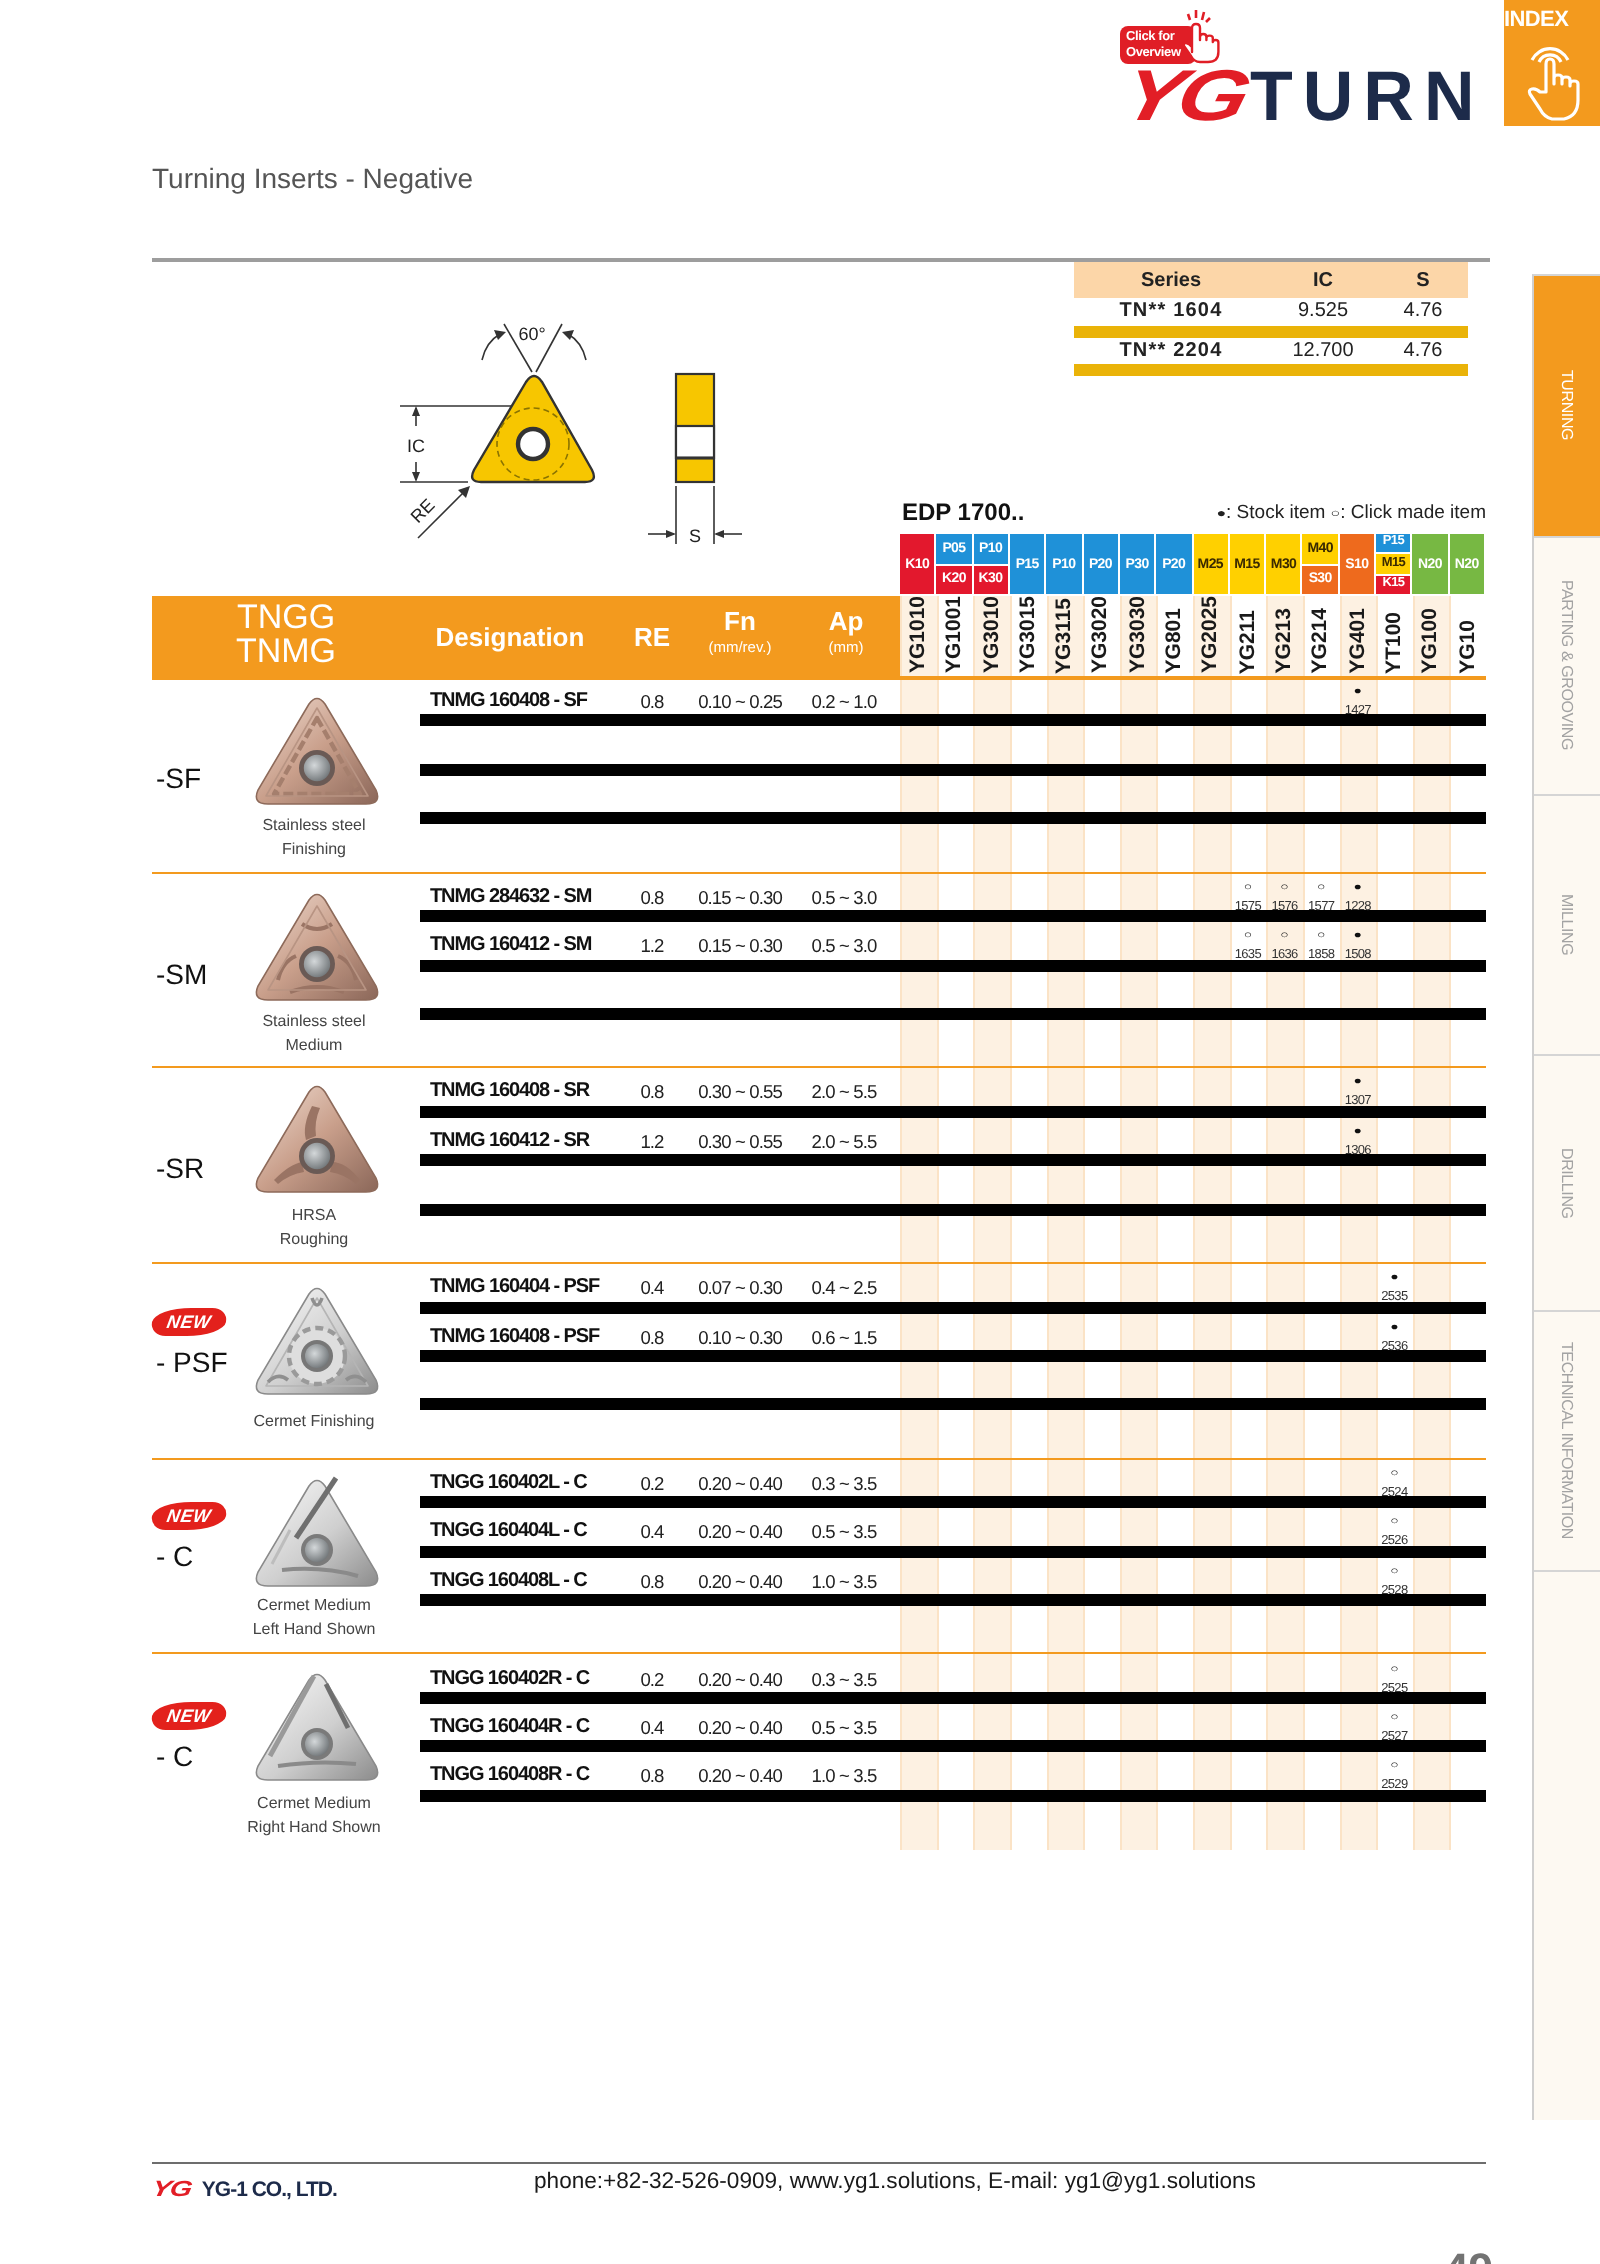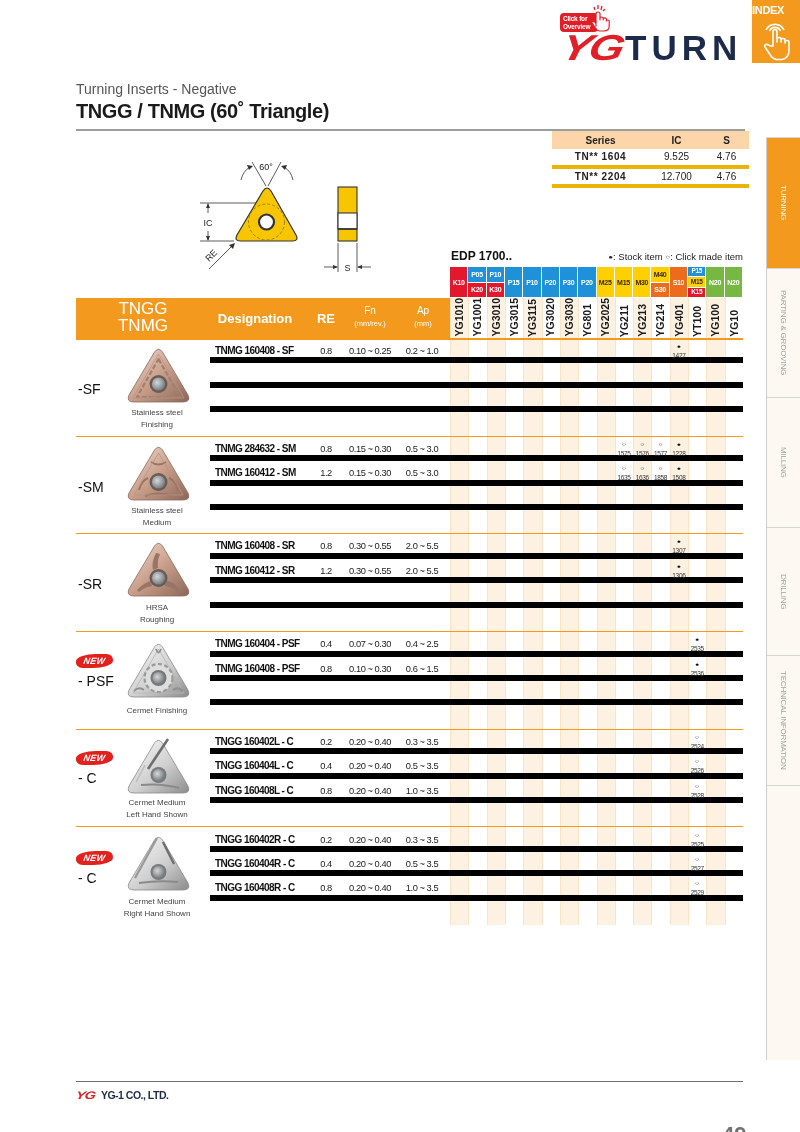--- a/index.html
+++ b/index.html
@@ -18,23 +18,23 @@
 .index-btn{left:752px;top:0;width:48px;height:63px;background:#f39a1e;color:#fff;cursor:pointer}
 .index-label{position:absolute;top:4px;left:0;width:100%;text-align:left;font-size:11px;font-weight:bold;letter-spacing:-0.3px}
 .index-hand{position:absolute;left:9px;top:19px}
 
 
 .subtitle{left:76px;top:81px;font-size:14px;color:#555;white-space:nowrap}
 .title{left:76px;top:100px;font-size:20px;font-weight:bold;color:#1a1a1a;letter-spacing:-0.4px;white-space:nowrap}
 .title-rule{left:76px;top:129px;width:669px;height:2px;background:#9d9d9d}
 
 
-.series{left:552px;top:131px;width:197px;font-size:10px;color:#222}
+.series{left:537px;top:131px;width:197px;font-size:10px;color:#222}
 .series-head{display:flex;height:18px;background:#fcd6a8;font-weight:bold;align-items:center}
-.series-row{display:flex;height:19.5px;align-items:center;border-bottom:4px solid #eab308}
+.series-row{display:flex;height:19.5px;align-items:center;border-bottom:6px solid #eab308}
 .sc1{width:97px;text-align:center}
 .sc2{width:55px;text-align:center}
 .sc3{width:45px;text-align:center}
 .series-row .sc1{font-weight:bold;letter-spacing:0.6px}
 
 
 .edp{left:451px;top:249px;font-size:12px;font-weight:bold;color:#111;white-space:nowrap}
 .legend{right:57px;top:251px;font-size:9.5px;color:#222;white-space:nowrap}
 .legend .lsym{font-size:8px;display:inline-block;transform:scaleY(0.75)}
 
@@ -56,21 +56,21 @@
 .gname{display:flex;justify-content:center;align-items:flex-end;padding-bottom:2px;overflow:hidden}
 .gname span{writing-mode:vertical-rl;transform:rotate(180deg);font-size:10.5px;font-weight:bold;color:#1a1a1a;line-height:1;white-space:nowrap}
 
 
 .thead{left:76px;top:298px;width:374px;height:41px;background:#f39a1e;color:#fff}
 .th-type{position:absolute;left:22px;top:2px;width:90px;text-align:center;font-size:17px;line-height:17px}
 .th-desig{position:absolute;left:139px;top:13px;width:80px;text-align:center;font-weight:bold;font-size:13px}
 .th-re{position:absolute;left:235px;top:13px;width:30px;text-align:center;font-weight:bold;font-size:13px}
 .th-fn{position:absolute;left:264px;top:5px;width:60px;text-align:center}
 .th-ap{position:absolute;left:322px;top:5px;width:50px;text-align:center}
-.th-main{display:block;font-weight:normal;font-size:10px;line-height:15px}
+.th-main{display:block;font-weight:bold;font-size:13px;line-height:15px}
 .th-unit{display:block;font-size:7.5px;line-height:11px}
 .body-top{left:76px;top:338px;width:667px;height:2px;background:#f39a1e}
 
 
 .section{position:absolute;left:76px;width:667px;height:97.7px;border-bottom:1.5px solid #f39a1e}
 .section.last{border-bottom:none}
 .sec-label{position:absolute;left:2px;font-size:14px;color:#111;white-space:nowrap}
 .new-badge{position:absolute;left:0;width:37px;height:14px;background:#e3211c;color:#fff;font-weight:bold;font-style:italic;font-size:9px;line-height:14px;text-align:center;border-radius:50% 8px 50% 8px / 7px;transform:skewX(-10deg);letter-spacing:0.3px}
 .insert{position:absolute;left:51px}
 .caption{position:absolute;left:31px;width:100px;text-align:center;font-size:8px;line-height:12px;color:#444;white-space:nowrap}
@@ -143,21 +143,20 @@
   <div class="abs index-btn">
     <div class="index-label">INDEX</div>
     <svg class="index-hand" width="30" height="42" viewBox="0 0 30 42">
       <path d="M5 11 A10 10 0 0 1 23 11" fill="none" stroke="#fff" stroke-width="1.6"></path>
       <path d="M8.5 12 A6 6 0 0 1 19.5 12" fill="none" stroke="#fff" stroke-width="1.6"></path>
       <path d="M12 27 L12 13 Q12 10.5 14 10.5 Q16 10.5 16 13 L16 23 L16 20 Q16 18.5 18 18.5 Q20 18.5 20 20 L20 23 L20 21 Q20 19.5 22 19.5 Q24 19.5 24 21 L24 24 L24 23 Q24 21.5 26 21.5 Q28 21.5 28 23 L28 31 Q28 39 21 40.5 L15 40.5 Q11 39.5 9 35.5 L4 28 Q3 26 5 25.5 Q7 25 9 27 Z" fill="none" stroke="#fff" stroke-width="1.6" stroke-linejoin="round"></path>
     </svg>
   </div>
 
   <div class="abs subtitle">Turning Inserts - Negative</div>
-  <div class="abs title">TNGG / TNMG (60˚ Triangle)</div>
   <div class="abs title-rule"></div>
 
   <div class="abs series">
     <div class="series-head">
       <span class="sc1">Series</span>
       <span class="sc2">IC</span>
       <span class="sc3">S</span>
     </div>
     <div class="series-row">
       <span class="sc1">TN** 1604</span>
@@ -629,20 +628,21 @@
         </div>
       </div>
       <div class="row"></div>
     </div>
   </div>
 
   <div class="abs footer-rule"></div>
   <div class="abs footer-logo">
     <span class="f-yg">YG</span><span class="f-co">YG-1 CO., LTD.</span>
   </div>
+  <div class="abs footer-contact">phone:+82-32-526-0909, www.yg1.solutions, E-mail: yg1@yg1.solutions</div>
   <div class="abs page-no">49</div>
 
   <div class="abs sidebar">
     <div class="tab active" style="top:0;height:131px">
       <span>TURNING</span>
     </div>
     <div class="tab" style="top:131px;height:129px">
       <span>PARTING &amp; GROOVING</span>
     </div>
     <div class="tab" style="top:260px;height:130px">

